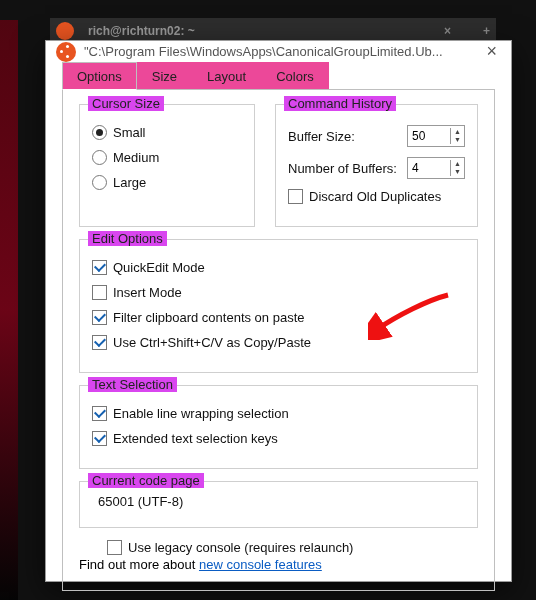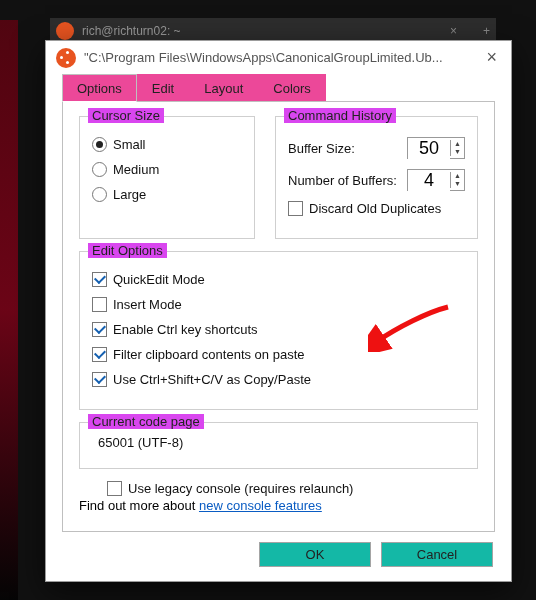--- a/index.html
+++ b/index.html
@@ -23,23 +23,24 @@
     top: 20px;
     bottom: 0;
     width: 18px;
     background: linear-gradient(180deg,#6c0010,#93001a 50%,#000 100%);
     opacity: .7;
   }
   .ghost-titlebar {
     position: absolute;
     left: 50px; top: 18px; right: 40px; height: 26px;
     background: #2d2d2d;
-    display: flex; align-items: center; gap: 8px;
+    display: flex; align-items: center; gap: 14px;
     color: #999; font-size: 12px;
     padding: 0 6px;
+    font-weight: bold;
   }
   .ghost-titlebar .icon {
     width: 18px; height: 18px; border-radius: 50%;
     background: #e85420;
   }
   .ghost-titlebar .tab-close { color:#888; margin-left:auto; }
   .ghost-titlebar .tab-add   { color:#888; margin-left:18px; }
 
   .dialog {
     position: absolute;
@@ -136,22 +137,22 @@
     border-bottom:2px solid #1560b0;
     transform: rotate(-45deg) translate(1px,-1px);
   }
 
   .num-row label{ flex:1; }
   .spinner {
     display:flex; align-items:center;
     border:1px solid #999; height:20px;
   }
   .spinner input{
-    width:34px; border:none; text-align:center;
-    font-size:18px; padding:0 4px; outline:none;
+    width:34px; border:none; text-align:left;
+    font-size:12px; padding:0 4px; outline:none;
   }
   .spinner .btns{
     display:flex; flex-direction:column;
     border-left:1px solid #999;
   }
   .spinner .btns span{
     font-size:7px; line-height:8px; padding:0 3px;
     color:#444; cursor:pointer;
   }
 
@@ -192,21 +193,21 @@
 
 <div class="dialog">
   <div class="titlebar">
     <span class="appicon"></span>
     <span class="title">"C:\Program Files\WindowsApps\CanonicalGroupLimited.Ub...</span>
     <span class="close">×</span>
   </div>
 
   <div class="tabs">
     <div class="tab active"><span>Options</span></div>
-    <div class="tab"><span>Edit</span></div>
+    <div class="tab"><span>Size</span></div>
     <div class="tab"><span>Layout</span></div>
     <div class="tab"><span>Colors</span></div>
   </div>
 
   <div class="tabpanel">
 
     <div class="row2">
       <div class="group left">
         <span class="legend">Cursor Size</span>
         <div class="radio-row">
@@ -257,32 +258,39 @@
       <div class="check-row">
         <span class="check checked"></span>
         <span>QuickEdit Mode</span>
       </div>
       <div class="check-row">
         <span class="check"></span>
         <span>Insert Mode</span>
       </div>
       <div class="check-row">
         <span class="check checked"></span>
-        <span>Enable Ctrl key shortcuts</span>
-      </div>
-      <div class="check-row">
-        <span class="check checked"></span>
         <span>Filter clipboard contents on paste</span>
       </div>
       <div class="check-row">
         <span class="check checked"></span>
         <span>Use Ctrl+Shift+C/V as Copy/Paste</span>
       </div>
     </div>
 
+    <div class="group">
+      <span class="legend">Text Selection</span>
+      <div class="check-row">
+        <span class="check checked"></span>
+        <span>Enable line wrapping selection</span>
+      </div>
+      <div class="check-row">
+        <span class="check checked"></span>
+        <span>Extended text selection keys</span>
+      </div>
+    </div>
 
     <div class="group">
       <span class="legend">Current code page</span>
       <div class="codepage">65001 (UTF-8)</div>
     </div>
 
     <div class="check-row legacy">
       <span class="check"></span>
       <span>Use legacy console (requires relaunch)</span>
     </div>

